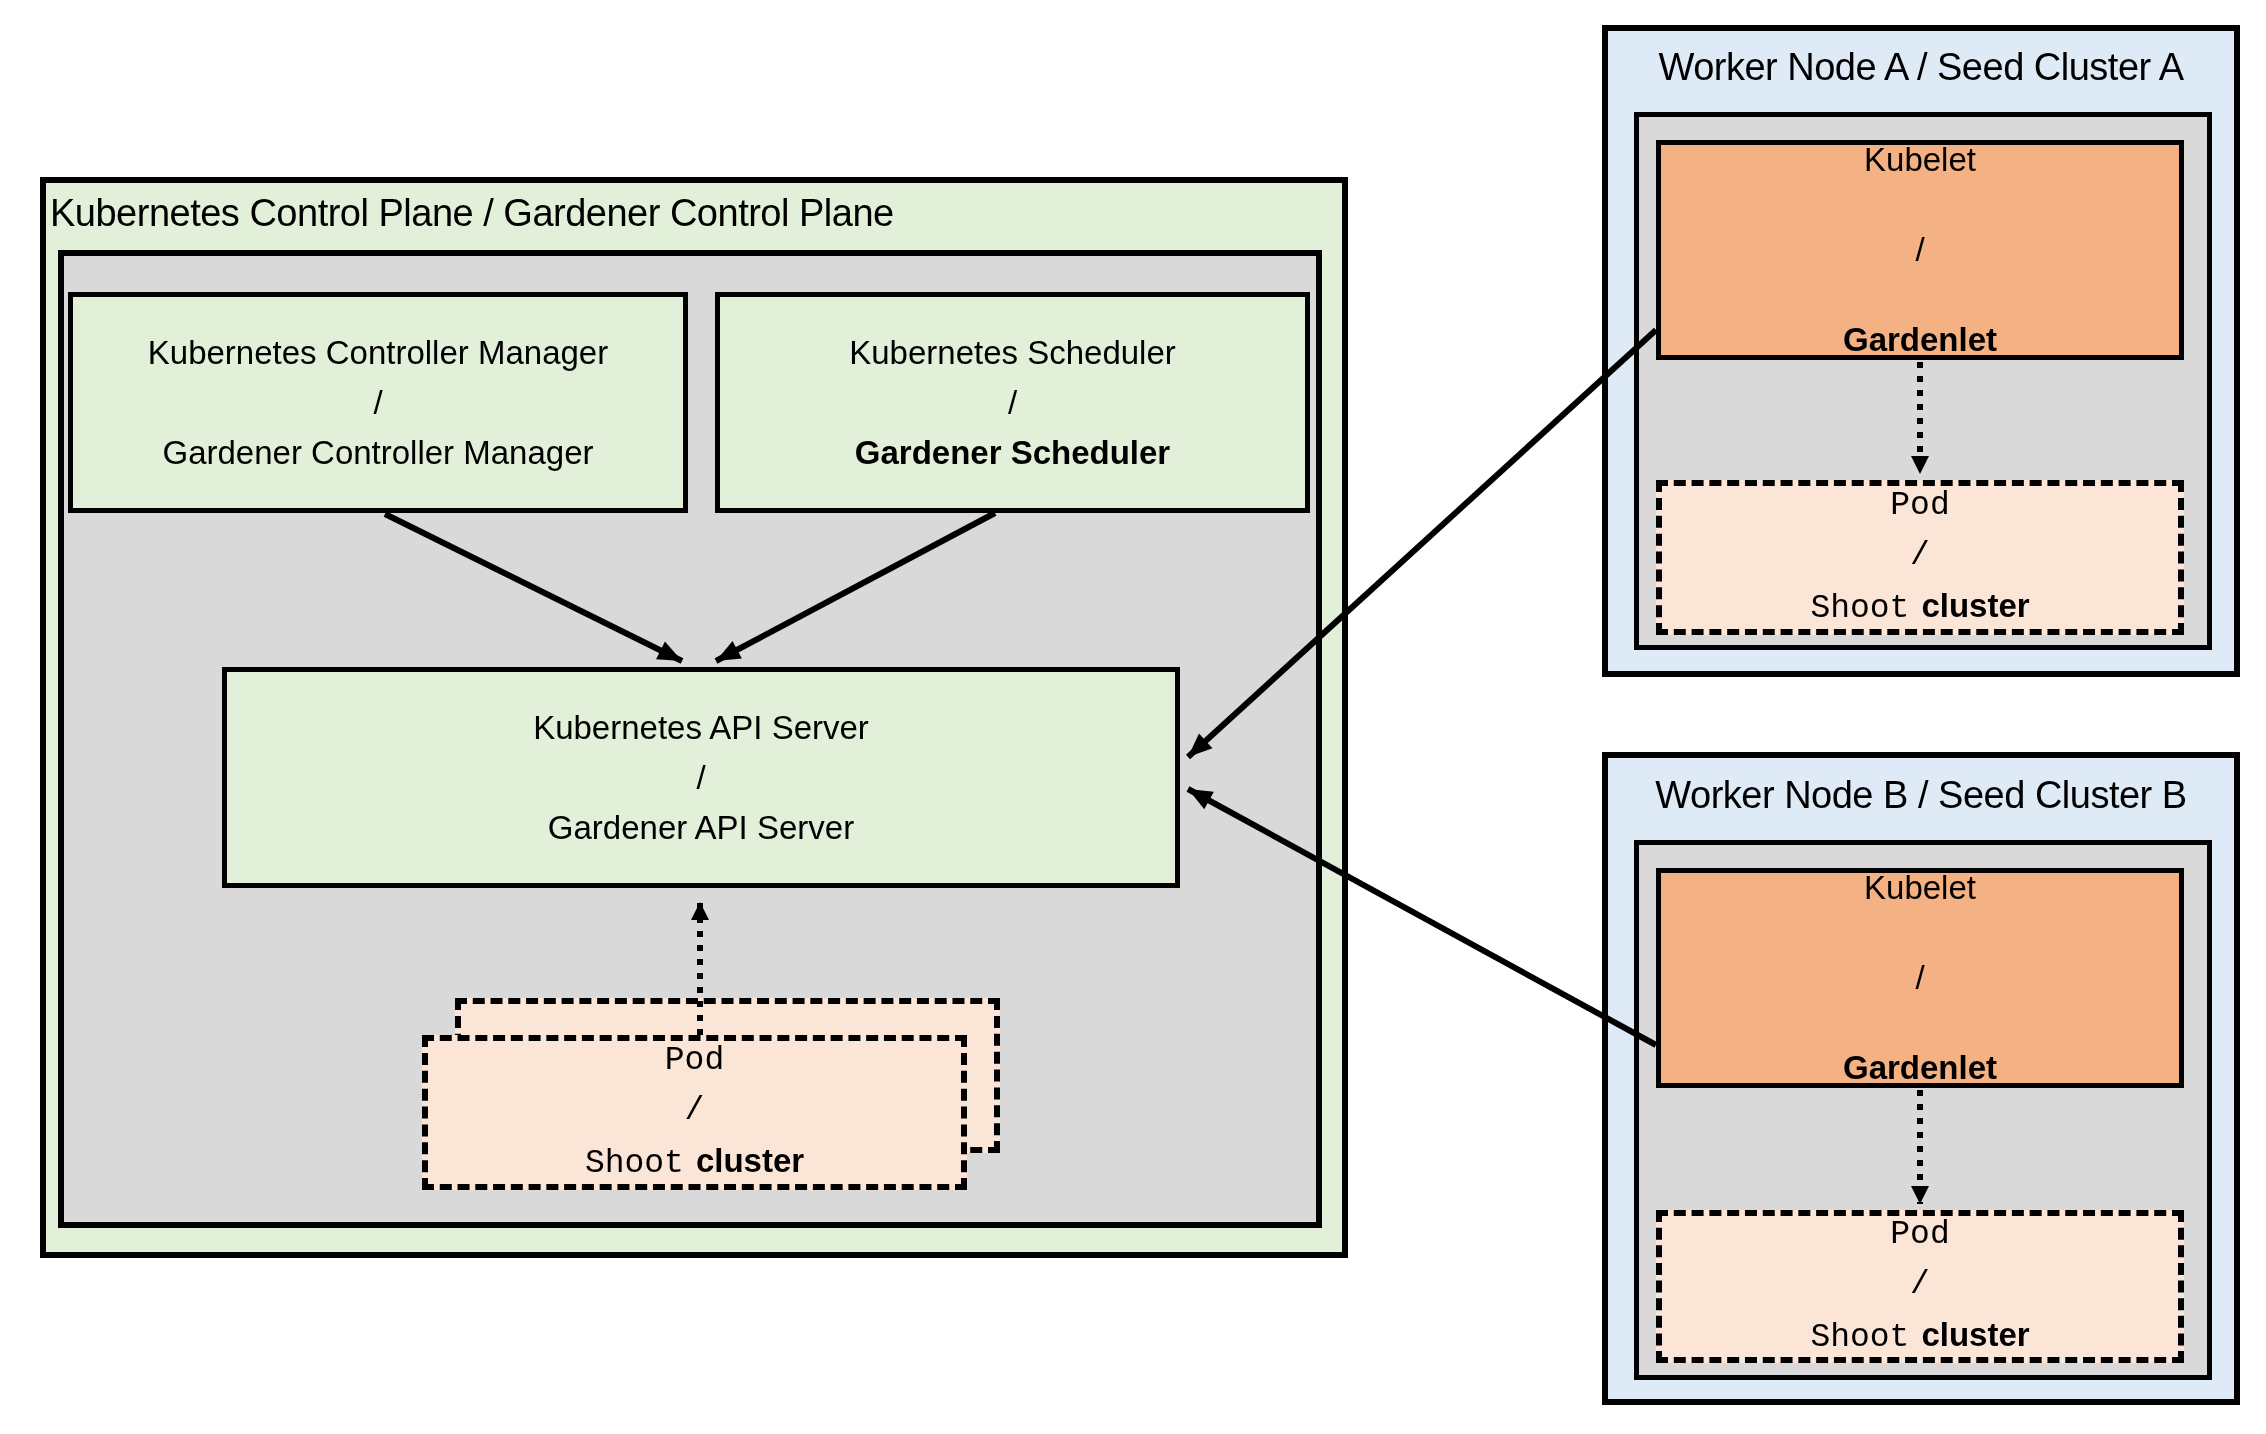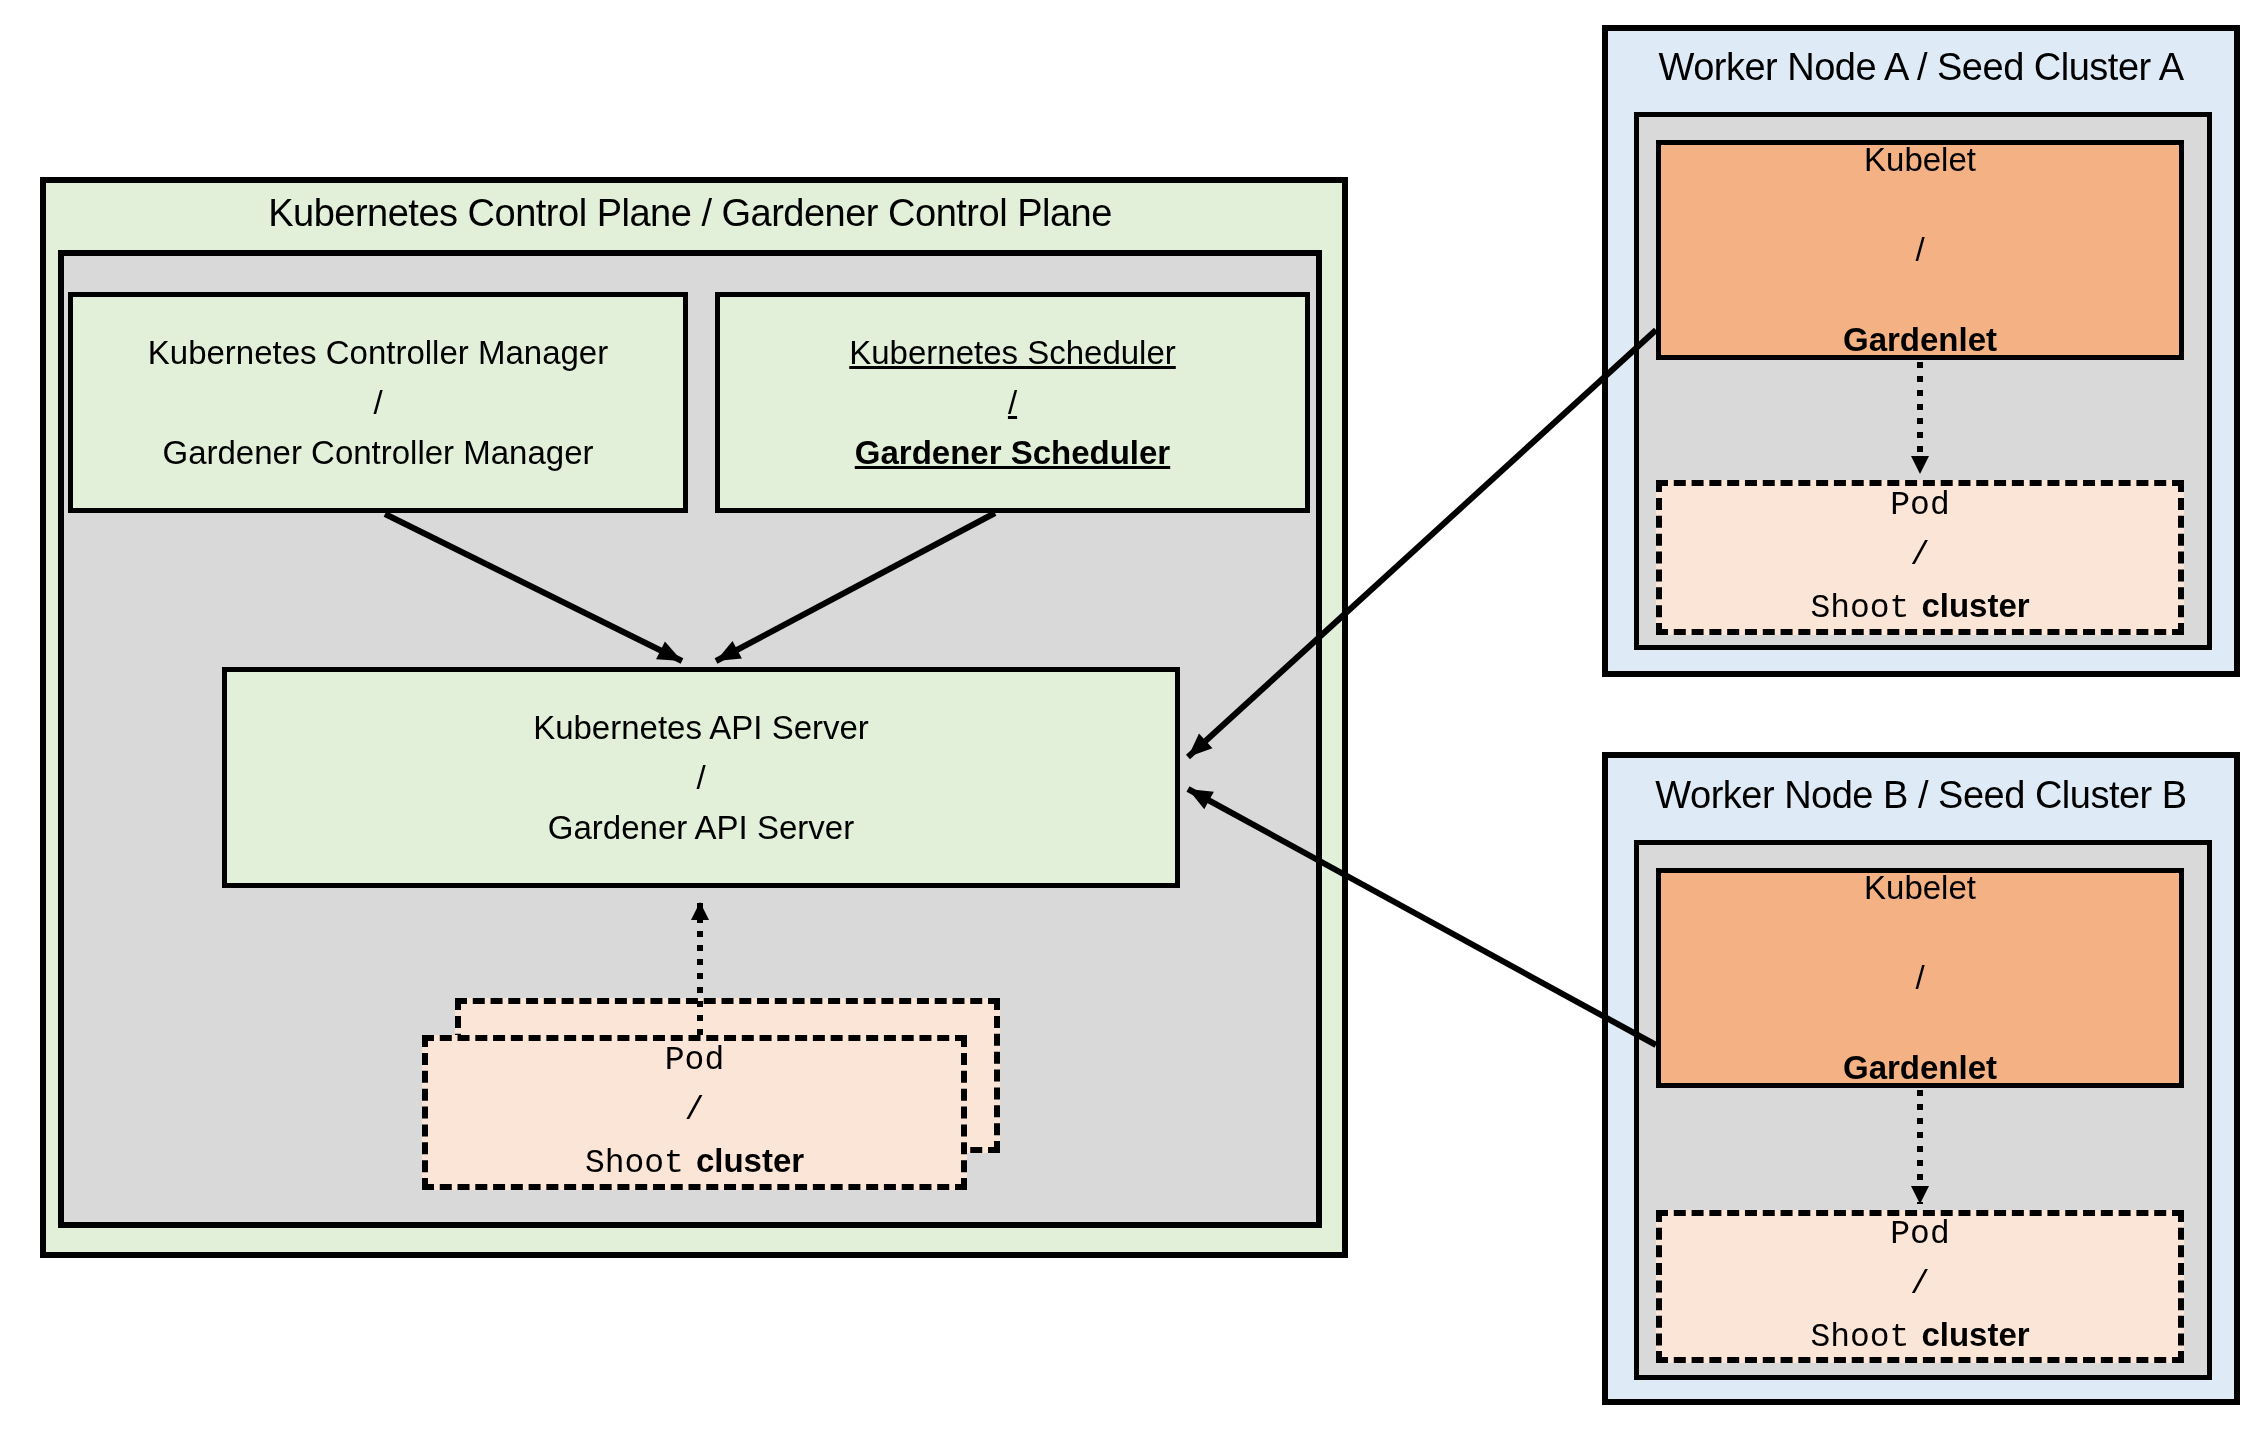--- a/index.html
+++ b/index.html
@@ -12,21 +12,21 @@
   .canvas {
     position: relative;
     width: 2266px;
     height: 1434px;
     background: #ffffff;
     font-family: "Liberation Sans", sans-serif;
     color: #000000;
     overflow: hidden;
   }
 
-  .abs { position: absolute; text-align: center; }
+  .abs { position: absolute; }
 
   
   .cp-outer {
     left: 40px; top: 177px; width: 1308px; height: 1081px;
     background: #E2EFD9;
     border: 6px solid #000000;
   }
   .cp-title {
     left: 50px; top: 188px; width: 1280px; height: 50px;
     font-size: 38px; line-height: 50px;
@@ -73,21 +73,21 @@
     justify-content: center;
     text-align: center;
     font-size: 33px;
     line-height: 50px;
   }
   .green-box {
     background: #E2EFD9;
     border: 5px solid #000000;
   }
   .kcm-box  { left: 68px;  top: 292px; width: 620px; height: 221px; }
-  .sch-box  { left: 715px; top: 292px; width: 595px; height: 221px; text-decoration: underline; }
+  .sch-box  { left: 715px; top: 292px; width: 595px; height: 221px; }
   .api-box  { left: 222px; top: 667px; width: 958px; height: 221px; }
 
   .orange-box {
     background: #F4B183;
     border: 5px solid #000000;
     gap: 40px;
   }
   .wa-kubelet { left: 1656px; top: 140px; width: 528px; height: 220px; }
   .wb-kubelet { left: 1656px; top: 868px; width: 528px; height: 220px; }
 

